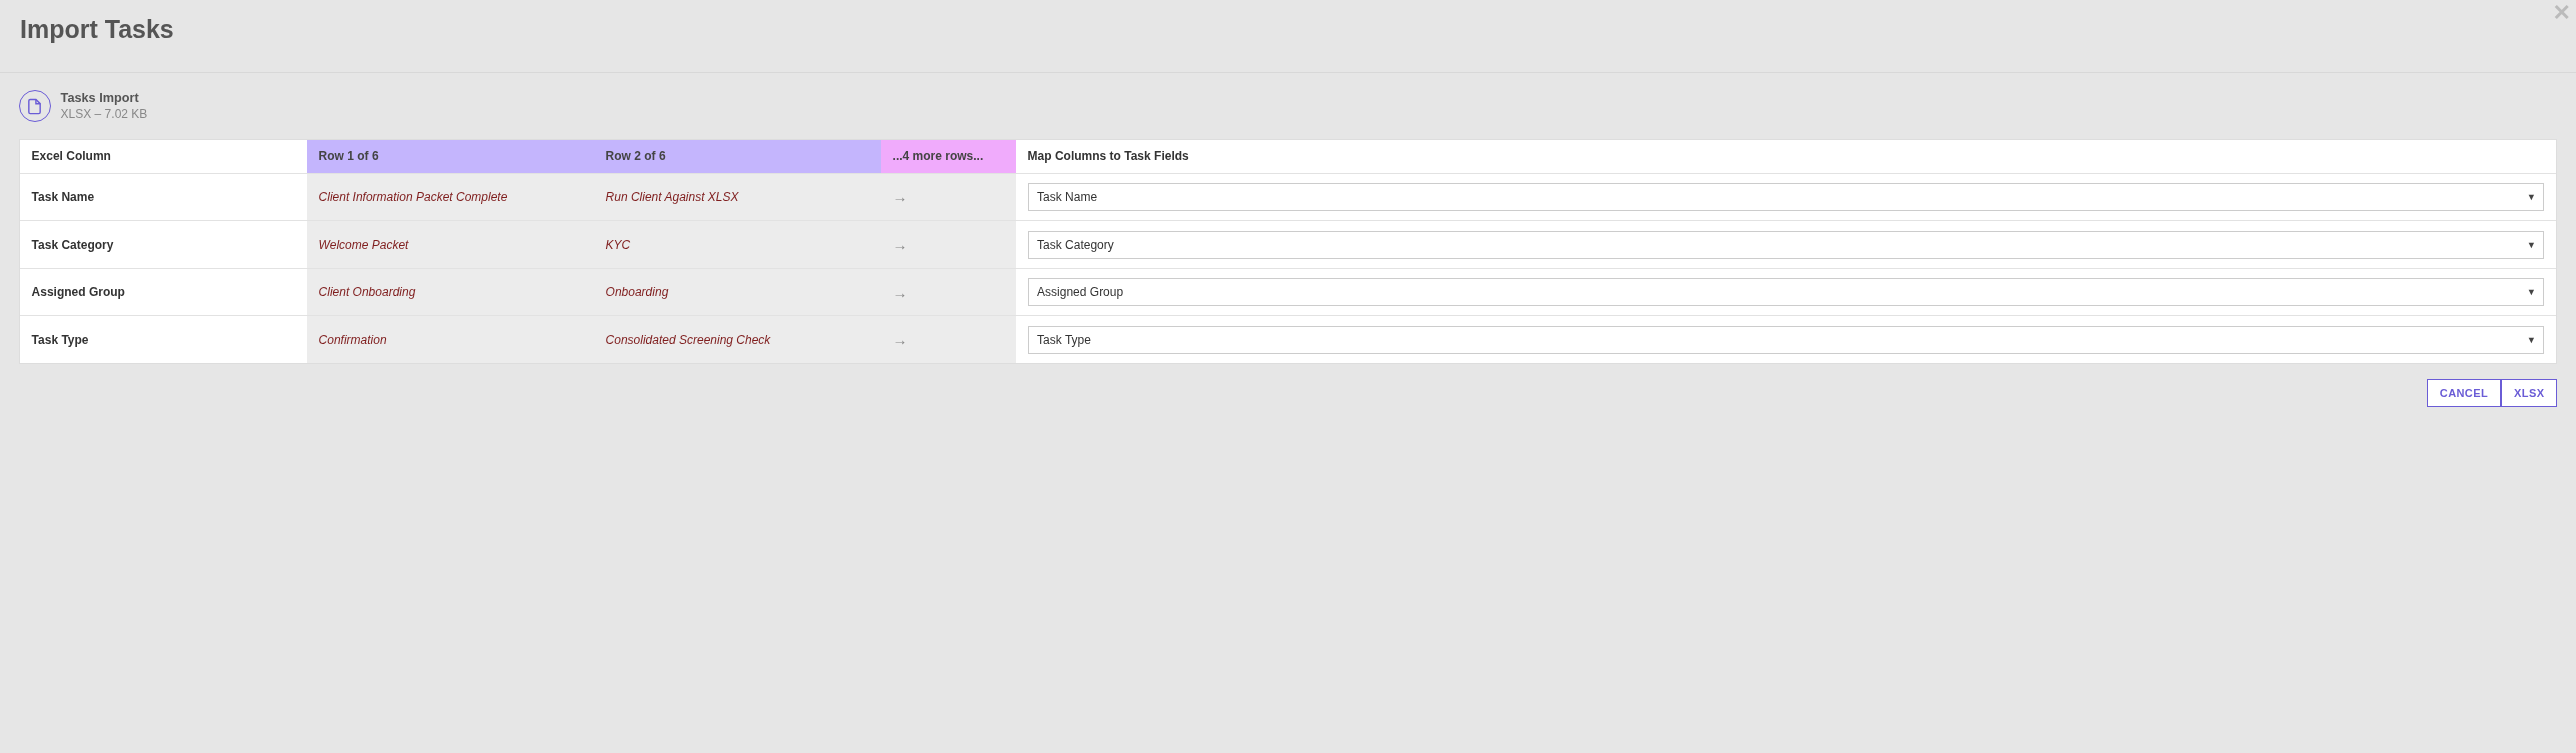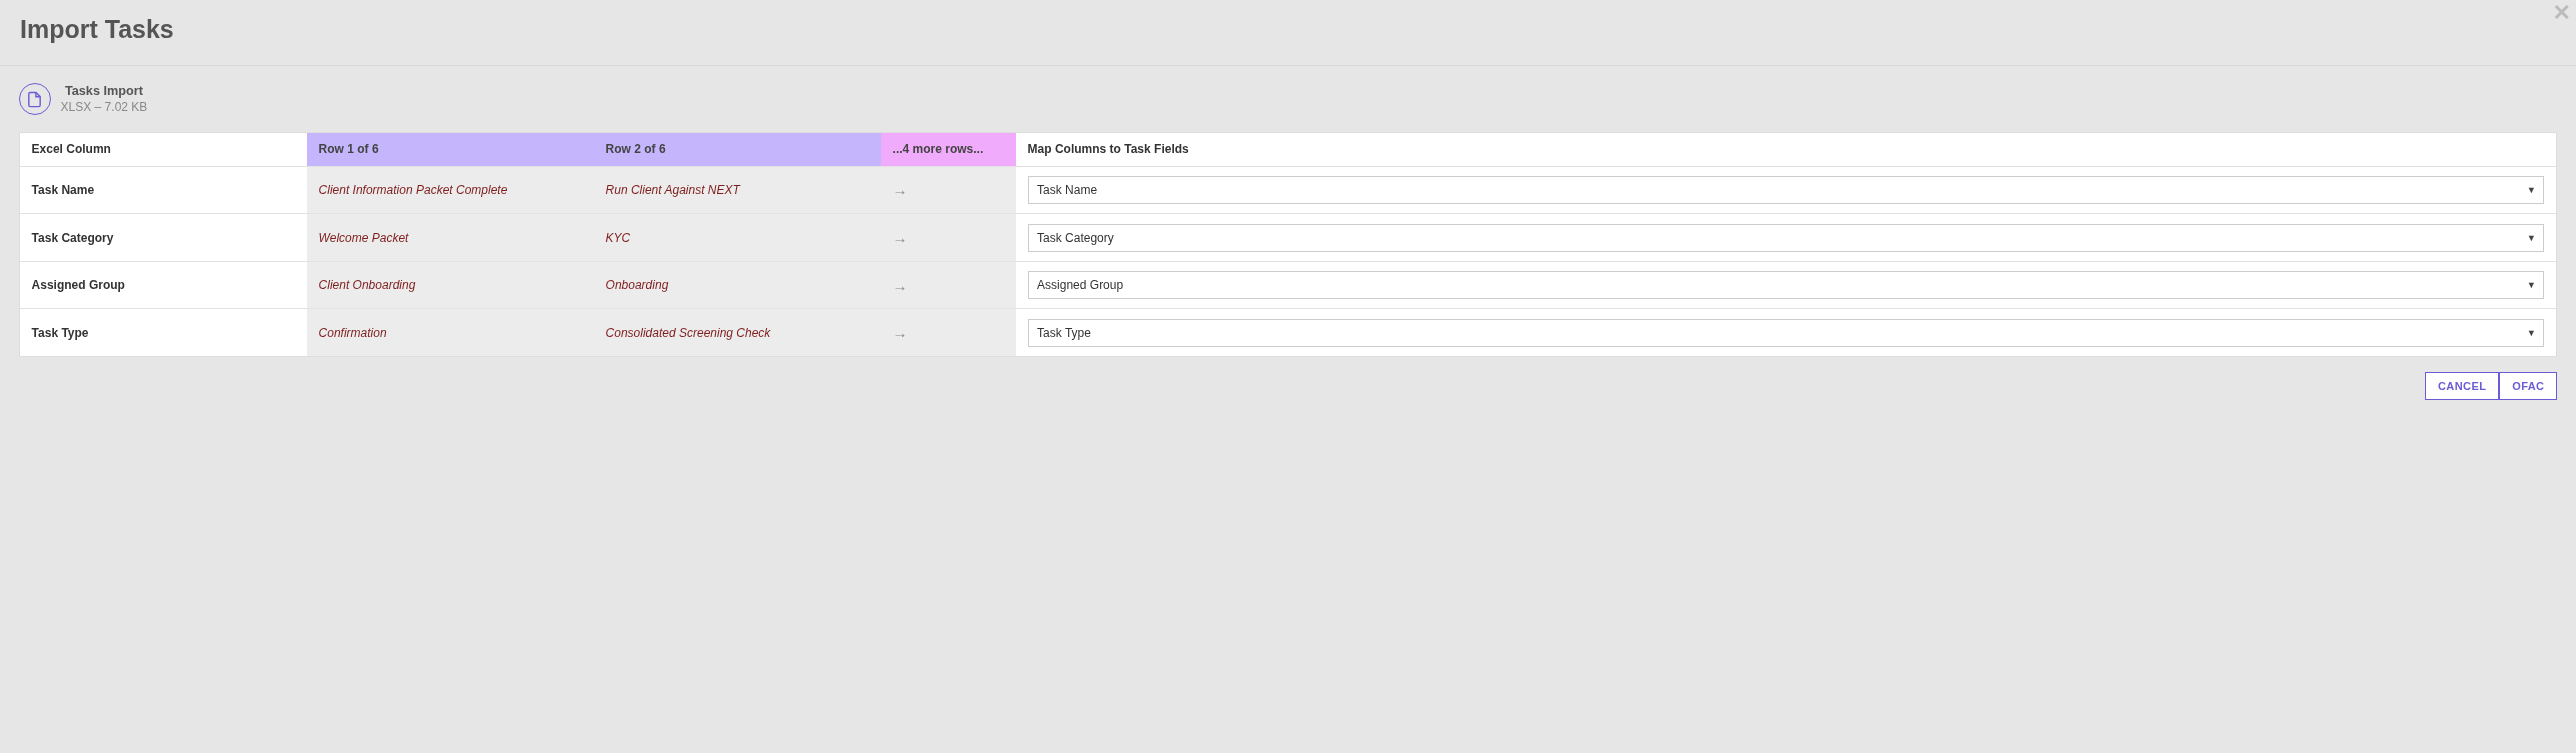--- a/index.html
+++ b/index.html
@@ -7,21 +7,21 @@
     font-family: "Segoe UI", "Helvetica Neue", Arial, sans-serif;
     background: #e6e6e6;
     color: #333;
     font-size: 12px;
   }
   .modal {
     width: 100%;
     position: relative;
   }
   .header {
-    padding: 15px 20px 21px 20px;
+    padding: 15px 20px 28px 20px;
     border-bottom: 0.8px solid #d8d8d8;
     display: flex;
     align-items: center;
     justify-content: space-between;
   }
   .page-title {
     font-size: 25px;
     font-weight: 600;
     color: #555;
   }
@@ -53,21 +53,21 @@
     width: 32px;
     height: 32px;
     border: 1.7px solid #6a5cd6;
     border-radius: 50%;
     display: flex;
     align-items: center;
     justify-content: center;
     color: #6a5cd6;
   }
   .file-icon svg { width: 17px; height: 17px; }
-  .file-meta { line-height: 1.3; text-align: center; }
+  .file-meta { line-height: 1.3; }
   .file-name { font-weight: 600; color: #555; font-size: 12.7px; }
   .file-sub { color: #888; font-size: 12px; }
 
   table.mapping {
     width: 100%;
     border-collapse: separate;
     border-spacing: 0;
     background: #fff;
     border: 0.8px solid #ddd;
   }
@@ -169,21 +169,21 @@
           <th class="col-row1">Row 1 of 6</th>
           <th class="col-row2">Row 2 of 6</th>
           <th class="col-more">...4 more rows...</th>
           <th class="col-map">Map Columns to Task Fields</th>
         </tr>
       </thead>
       <tbody>
         <tr>
           <td class="cell-excel">Task Name</td>
           <td class="cell-row">Client Information Packet Complete</td>
-          <td class="cell-row">Run Client Against NEXT</td>
+          <td class="cell-row">Run Client Against XLSX</td>
           <td class="cell-more"><span class="arrow-icon">→</span></td>
           <td class="cell-map">
             <div class="select-wrap">
               <div class="select">
                   <span>Task Name</span>
                 </div>
               <span class="caret">▼</span>
             </div>
           </td>
         </tr>
@@ -227,18 +227,18 @@
                 </div>
               <span class="caret">▼</span>
             </div>
           </td>
         </tr>
       </tbody>
     </table>
 
     <div class="footer">
       <button class="btn">CANCEL</button>
-      <button class="btn">OFAC</button>
+      <button class="btn">XLSX</button>
     </div>
 
   </div>
 </div>
 
 
 </body></html>

